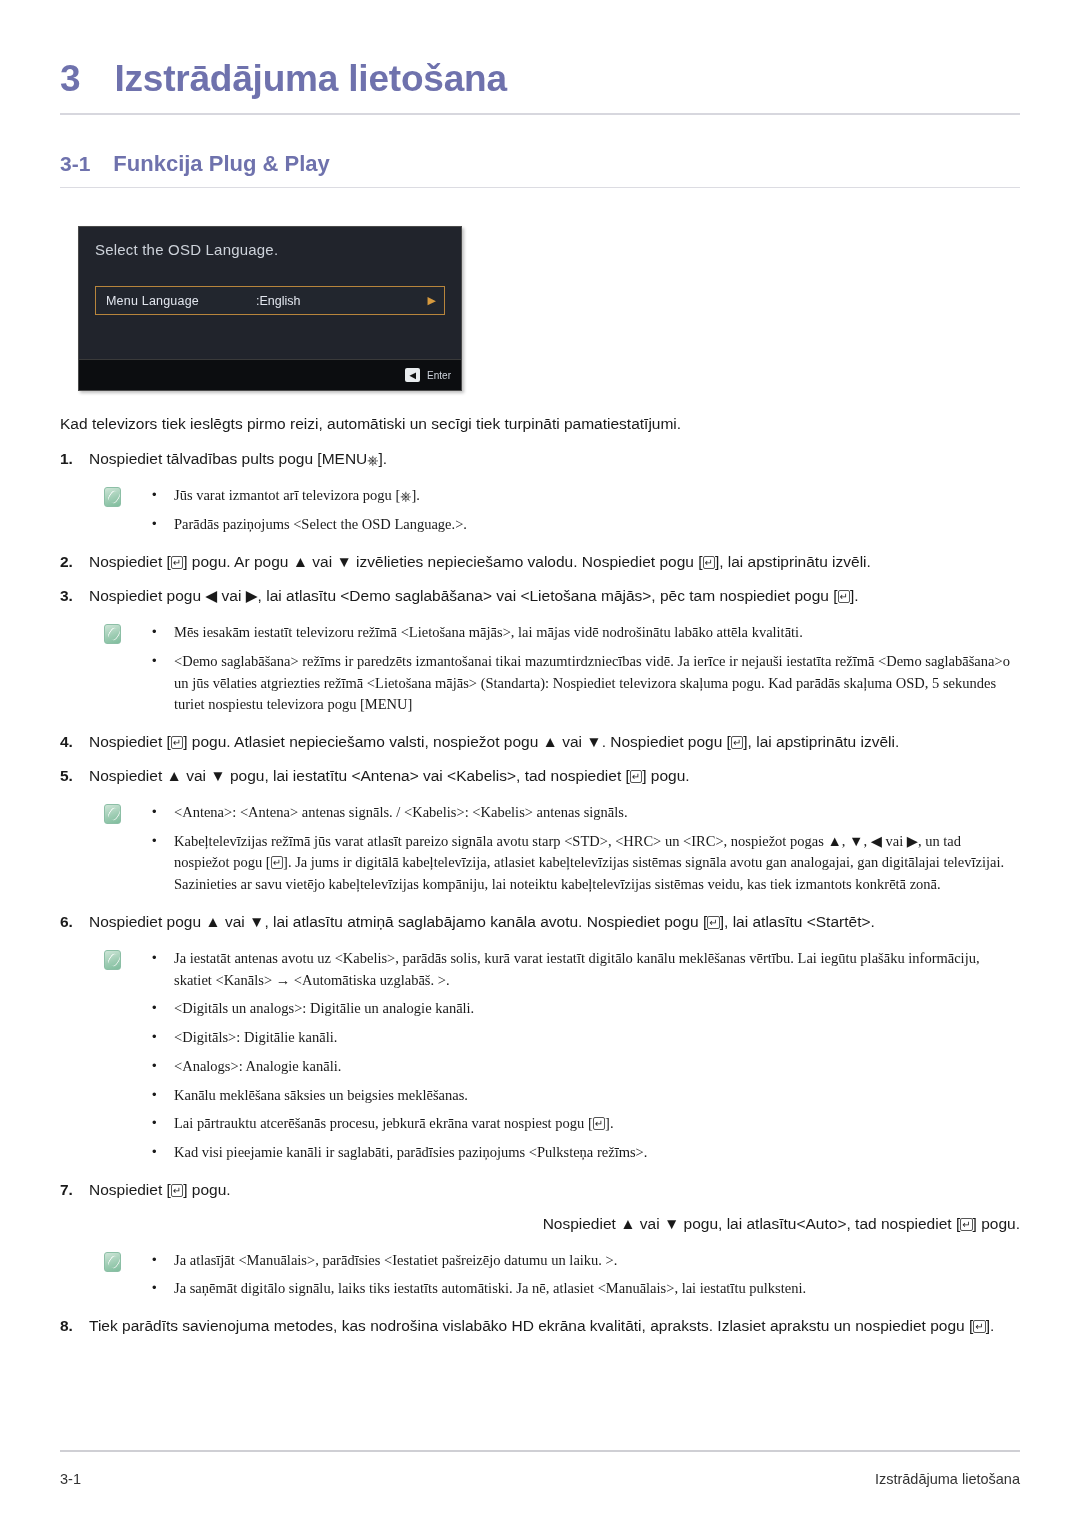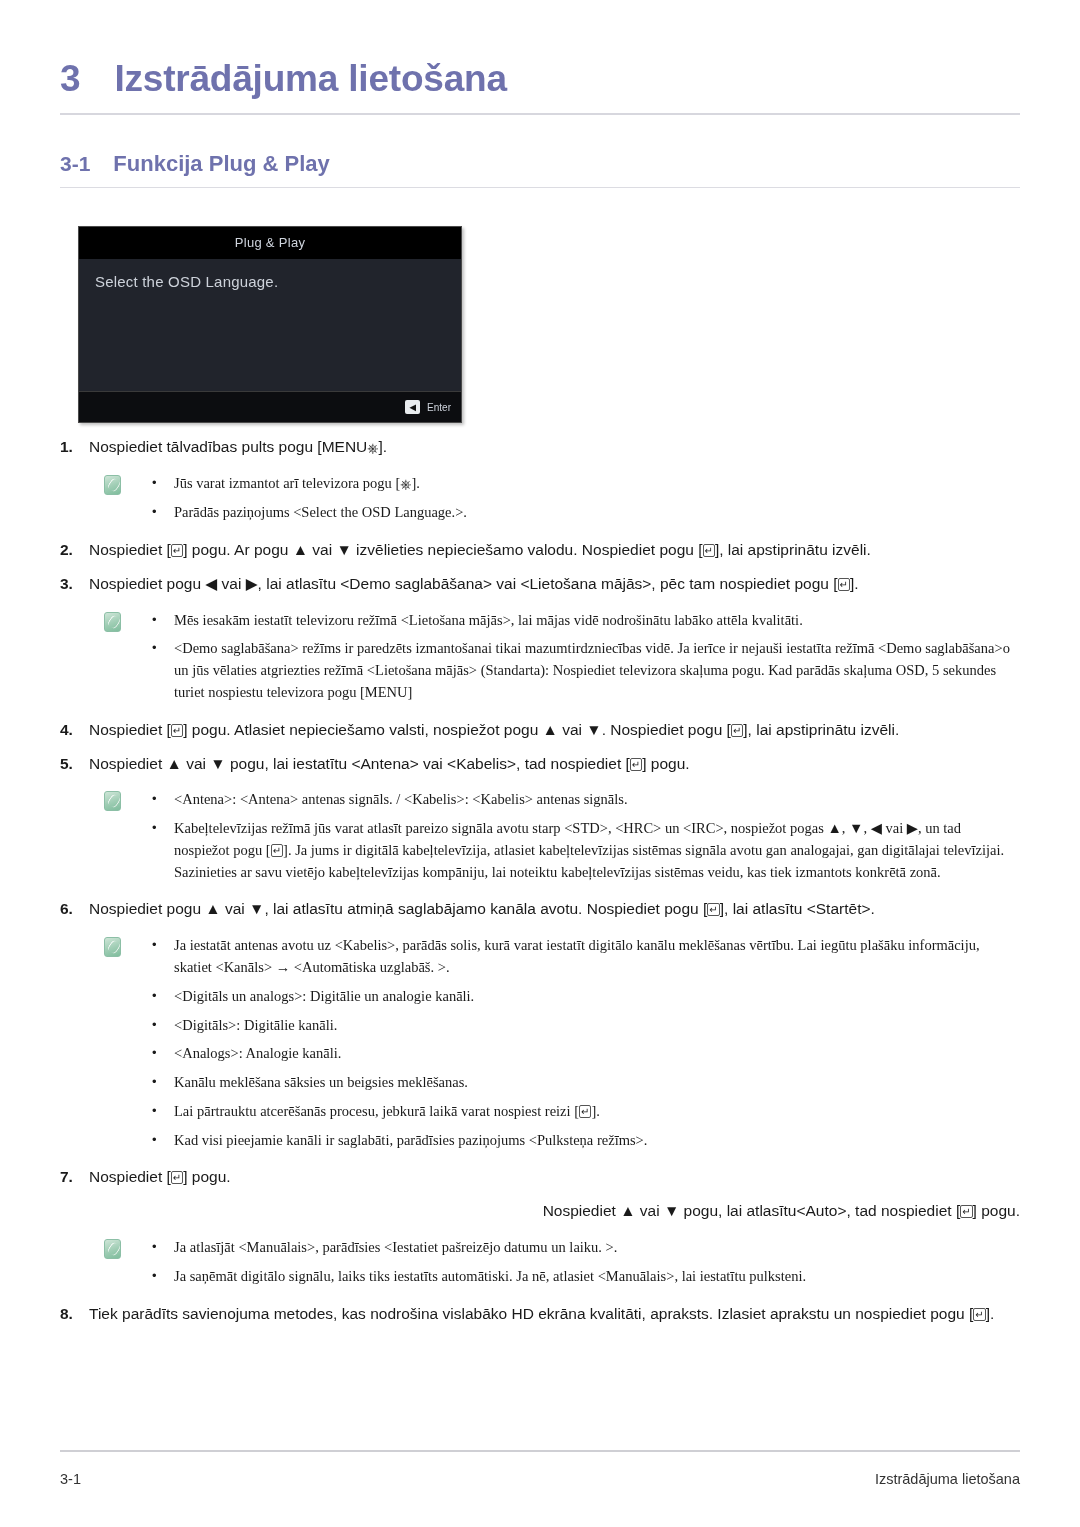--- a/index.html
+++ b/index.html
@@ -256,31 +256,36 @@
   <div class="chapter-rule"></div>
 
   <div class="section">
     <span class="snum">3-1</span>
     <span>Funkcija Plug &amp; Play</span>
   </div>
   <div class="section-rule"></div>
 
   <div class="osd-wrap">
     <div class="osd">
-      <div class="osd-title">Plug &amp; Play</div>
       <div class="osd-body">
         <div class="osd-prompt">Select the OSD Language.</div>
+        <div class="osd-row">
+          <span class="label">Menu Language</span>
+          <span class="value">:English</span>
+          <span class="arrow">▶</span>
+        </div>
       </div>
       <div class="osd-foot">
         <span class="entericon">◄</span>
         <span class="entertext">Enter</span>
       </div>
     </div>
   </div>
 
+  <div class="intro">Kad televizors tiek ieslēgts pirmo reizi, automātiski un secīgi tiek turpināti pamatiestatījumi.</div>
 
   <div class="steps">
 
     <div class="step">
       <span class="sn">1.</span>
       <span class="stxt"><span>Nospiediet tālvadības pults pogu [MENU</span><span class="pwr">⎈</span><span>].</span></span>
     </div>
 
     <div class="noteblock">
       <span class="note-icon"></span>
@@ -360,21 +365,21 @@
       <div class="bullet">
         <span class="dot">•</span>
         <span class="btxt">&lt;Analogs&gt;: Analogie kanāli.</span>
       </div>
       <div class="bullet">
         <span class="dot">•</span>
         <span class="btxt">Kanālu meklēšana sāksies un beigsies meklēšanas.</span>
       </div>
       <div class="bullet">
         <span class="dot">•</span>
-        <span class="btxt"><span>Lai pārtrauktu atcerēšanās procesu, jebkurā laikā varat nospiest reizi [</span><span class="key">↵</span><span>].</span></span>
+        <span class="btxt"><span>Lai pārtrauktu atcerēšanās procesu, jebkurā ekrāna varat nospiest pogu [</span><span class="key">↵</span><span>].</span></span>
       </div>
       <div class="bullet">
         <span class="dot">•</span>
         <span class="btxt">Kad visi pieejamie kanāli ir saglabāti, parādīsies paziņojums &lt;Pulksteņa režīms&gt;.</span>
       </div>
     </div>
 
     <div class="step">
       <span class="sn">7.</span>
       <span class="stxt"><span>Nospiediet [</span><span class="key">↵</span><span>] pogu.</span></span>

